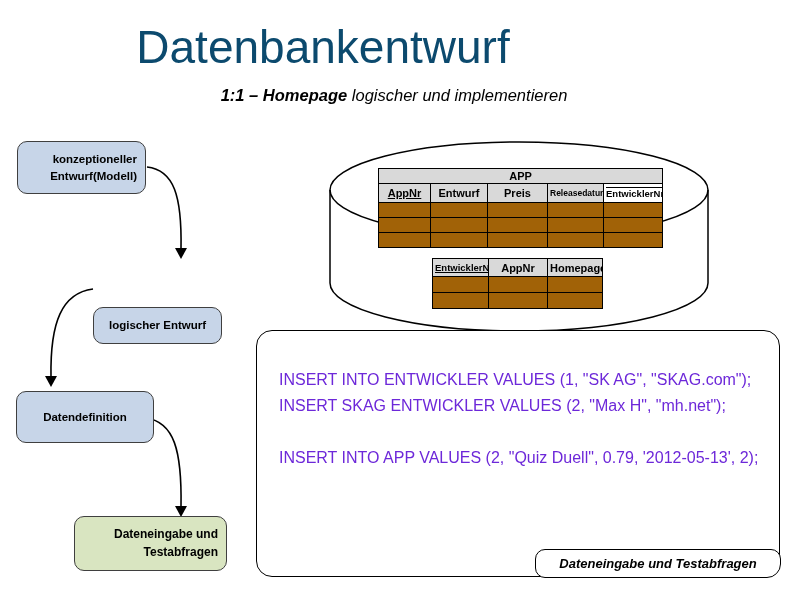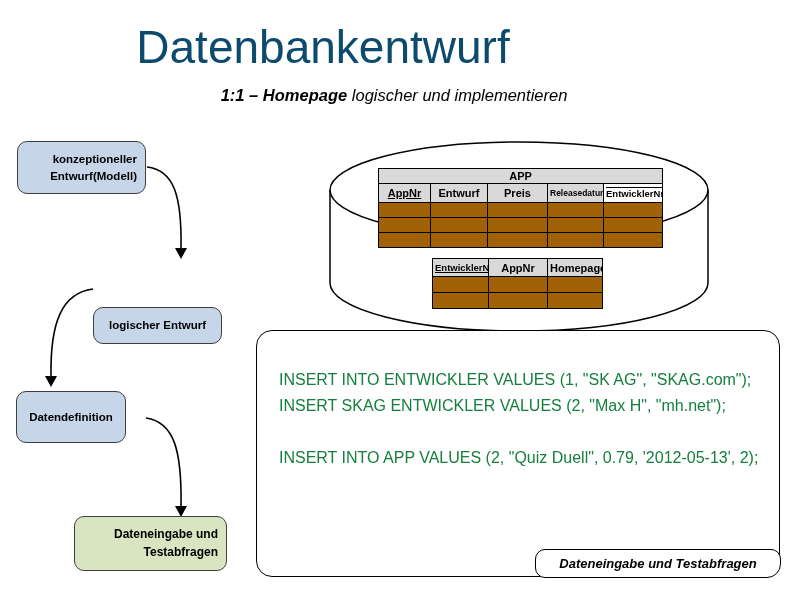--- a/index.html
+++ b/index.html
@@ -22,21 +22,21 @@
   
   .step{
     position:absolute;z-index:2;box-sizing:border-box;
     border:1.5px solid #3f3f3f;border-radius:10px;
     display:flex;align-items:center;justify-content:center;text-align:right;
     font-weight:700;font-size:11.5px;line-height:1.45;padding:2px 8px;
     background:#c7d5e8;
   }
   #step1{left:17px;top:141px;width:129px;height:53px;}
   #step2{left:93px;top:265px;width:129px;height:37px;margin-top:42px;}
-  #step3{left:16px;top:391px;width:110px;height:52px;}
+  #step3{left:16px;top:391px;width:138px;height:52px;}
   #step4{left:74px;top:516px;width:153px;height:55px;background:#d9e5c1;font-size:12px;}
   
   table.db{
     position:absolute;z-index:2;border-collapse:collapse;table-layout:fixed;
     background:#a16207;font-size:11px;
   }
   table.db td,table.db th{
     border:1.2px solid #000;padding:0 2px;overflow:hidden;white-space:nowrap;
   }
   table.db th{background:#d9d9d9;font-weight:700;}
@@ -49,21 +49,21 @@
   #entTable td{height:15px;}
   th.pk{text-decoration:underline;}
   th.fk{background:#fff !important;text-decoration:overline;font-size:9.5px;}
   th.small{font-size:8.5px;}
   th.med{font-size:9.5px;}
   
   .sqlPanel{
     position:absolute;z-index:2;left:256px;top:330px;width:524px;height:247px;
     box-sizing:border-box;border:1.5px solid #000;border-radius:16px;background:#fff;
   }
-  .sqlCode{position:absolute;left:22px;top:36px;font-size:16px;line-height:26px;color:#15803d;}
+  .sqlCode{position:absolute;left:22px;top:36px;font-size:16px;line-height:26px;color:#6d28d9;}
   .sql-line{height:26px;white-space:pre;}
   .sqlCaption{
     position:absolute;right:-2px;bottom:-2px;width:246px;height:29px;
     box-sizing:border-box;border:1.5px solid #000;border-radius:10px 10px 14px 10px;
     background:#fff;display:flex;align-items:center;justify-content:center;
     font-size:13px;font-weight:700;font-style:italic;
   }
 </style>
 </head>
 <body>

